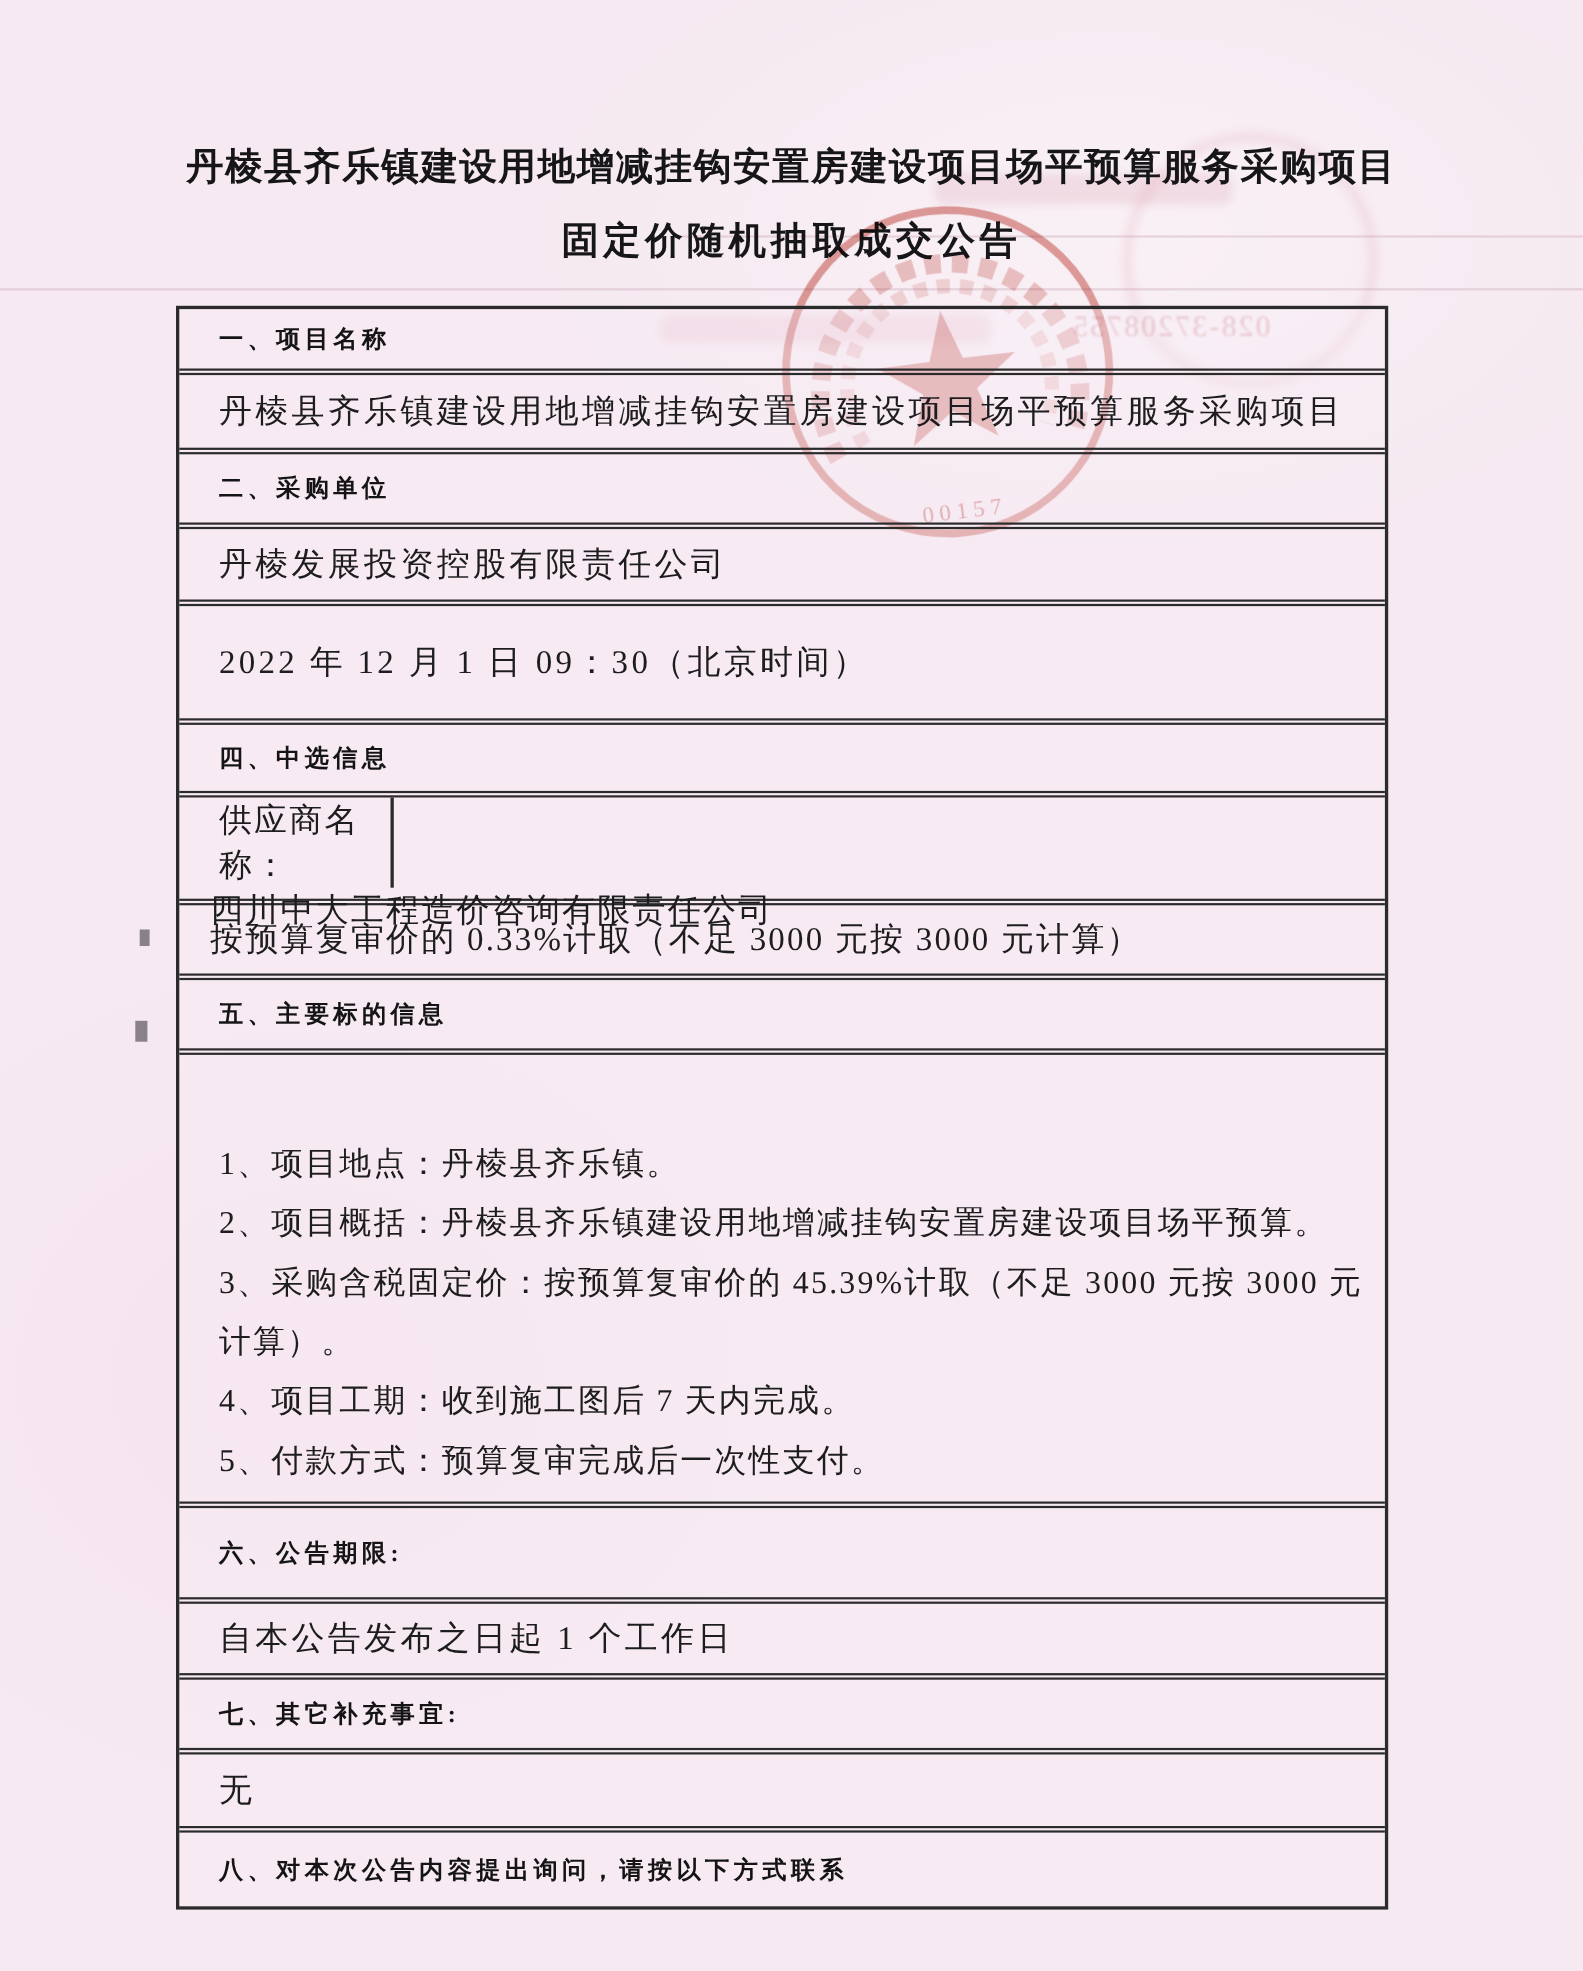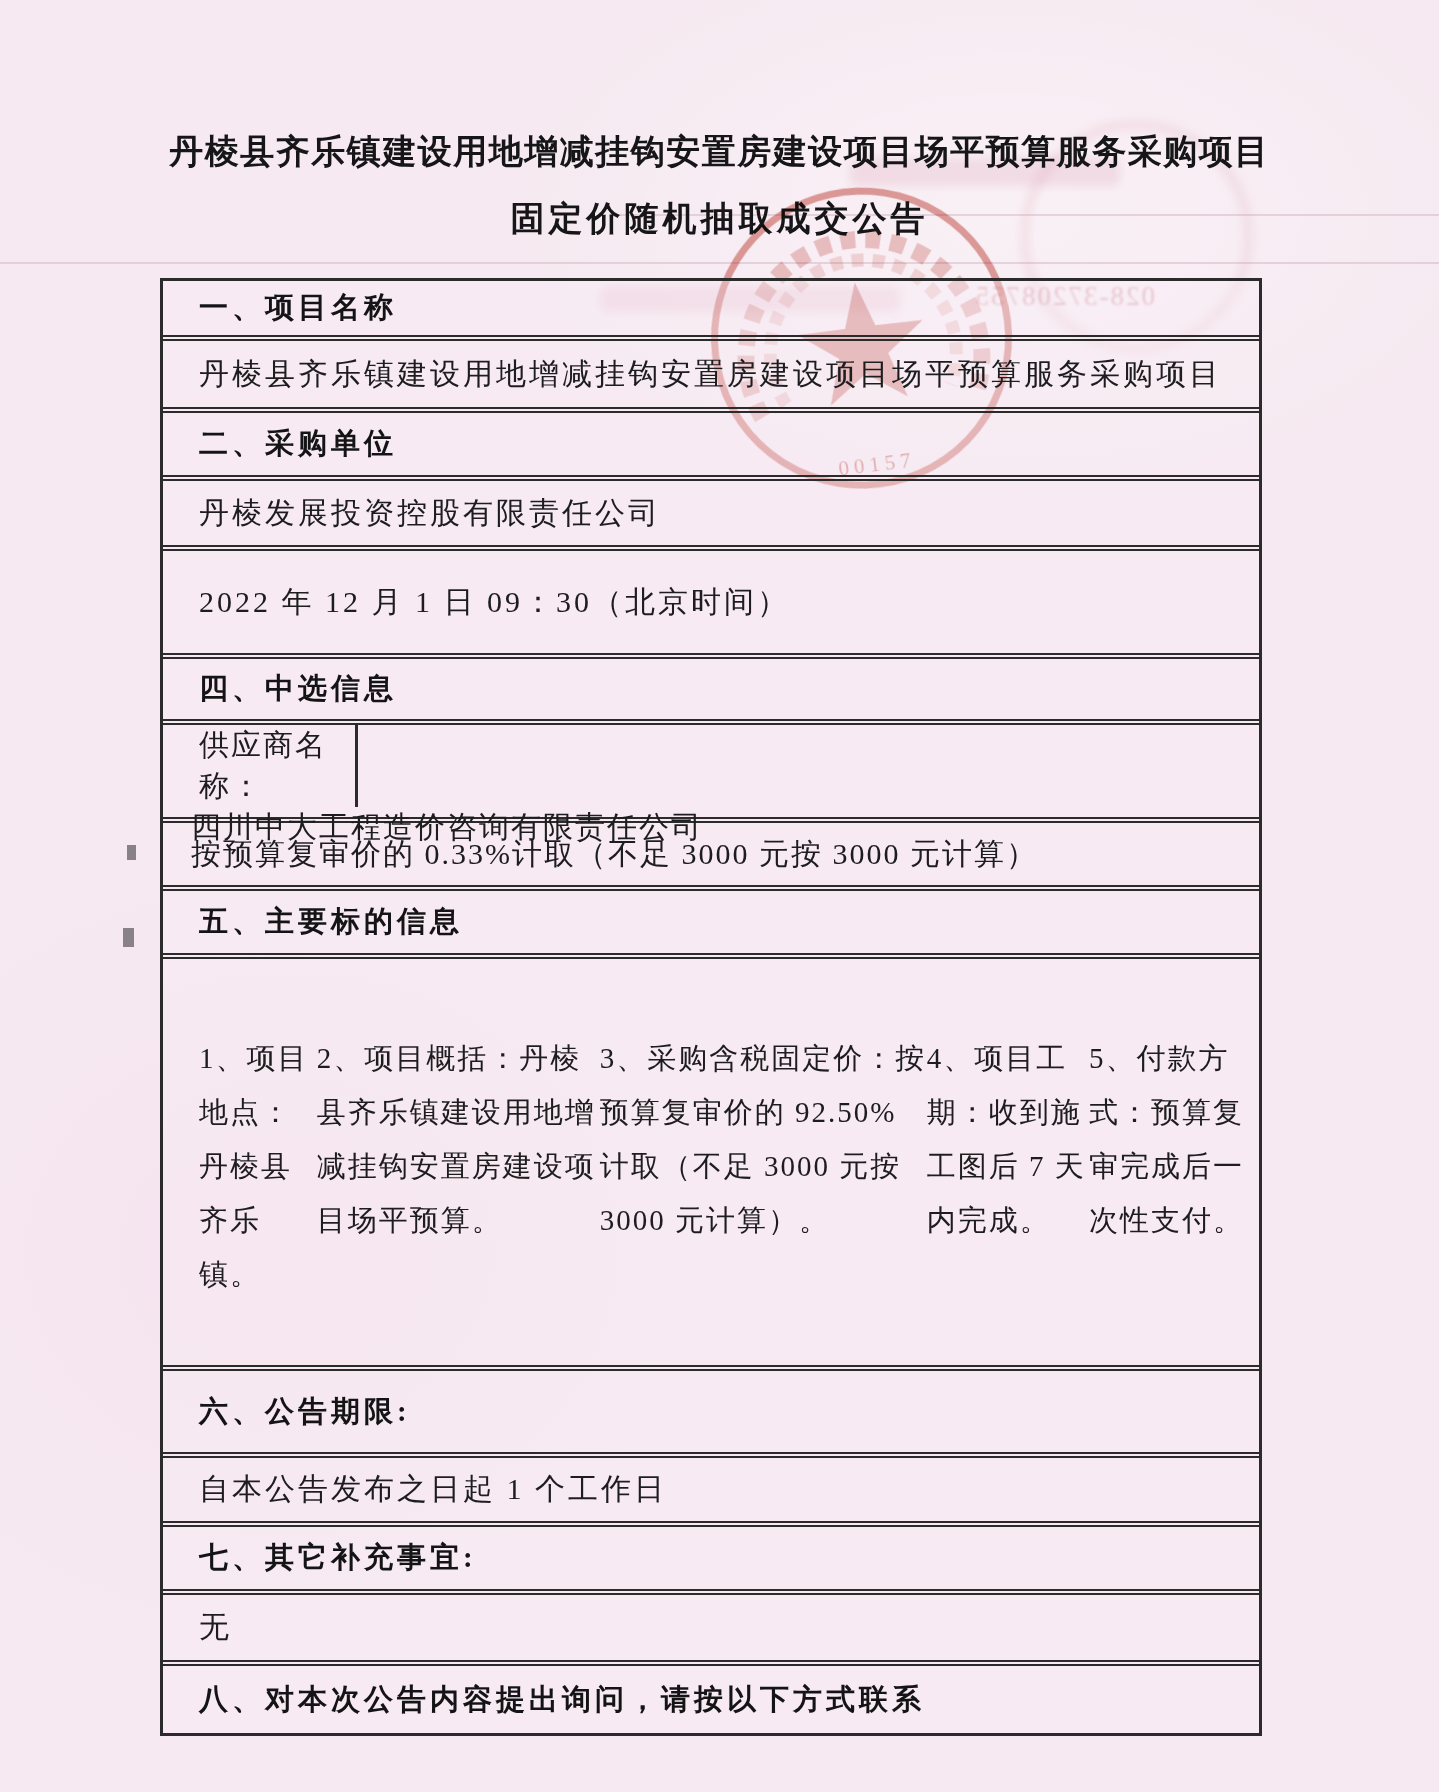--- a/index.html
+++ b/index.html
@@ -27,30 +27,30 @@
     position:absolute;left:160px;top:278px;width:1102px;
     box-sizing:border-box;border:3px solid #2b2b2c;
     background:rgba(250,238,246,.35);
   }
   .row{
     box-sizing:border-box;display:flex;align-items:center;
     border-bottom:6px double #2b2b2c;
     padding-left:36px;font-size:30px;letter-spacing:3px;
   }
   .row.last{border-bottom:none;}
-  .row.header{font-weight:bold;font-size:29px;letter-spacing:4px;color:#141416;}
+  .row.header{font-weight:bold;font-size:22px;letter-spacing:4px;color:#141416;}
   .row.split{padding-left:0;align-items:stretch;flex-direction:column;}
   .cell-label{
     box-sizing:border-box;width:195px;padding-left:36px;
     border-right:3px solid #2b2b2c;display:flex;align-items:center;
     letter-spacing:2px;
   }
   .cell-value{flex:1;display:flex;align-items:center;padding-left:28px;letter-spacing:2px;}
   .row.items-box{
-    flex-direction:row;align-items:flex-start;justify-content:flex-start;
+    flex-direction:column;align-items:flex-start;justify-content:flex-start;
     padding-top:72px;letter-spacing:2px;
   }
   .row.items-box p{margin:0;line-height:54px;font-size:29px;}
 
   
   .seal{position:absolute;left:680px;top:170px;width:365px;height:360px;
         pointer-events:none;mix-blend-mode:multiply;filter:blur(.6px);transform:rotate(-7deg);}
   .bleed-line{position:absolute;height:2px;background:rgba(170,110,130,.22);pointer-events:none;}
   .bleed-smudge{position:absolute;background:rgba(205,120,140,.16);filter:blur(4px);border-radius:8px;pointer-events:none;}
   .bleed-phone{
@@ -121,21 +121,21 @@
   <div class="row split" style="height:68px">
     <div class="cell-value">按预算复审价的 0.33%计取（不足 3000 元按 3000 元计算）</div>
   </div>
 
   <div class="row header" style="height:68px">
     <span>五、主要标的信息</span>
   </div>
   <div class="row items-box" style="height:412px">
     <p>1、项目地点：丹棱县齐乐镇。</p>
     <p>2、项目概括：丹棱县齐乐镇建设用地增减挂钩安置房建设项目场平预算。</p>
-    <p>3、采购含税固定价：按预算复审价的 92.50%计取（不足 3000 元按 3000 元计算）。</p>
+    <p>3、采购含税固定价：按预算复审价的 45.39%计取（不足 3000 元按 3000 元计算）。</p>
     <p>4、项目工期：收到施工图后 7 天内完成。</p>
     <p>5、付款方式：预算复审完成后一次性支付。</p>
   </div>
 
   <div class="row header" style="height:87px">
     <span>六、公告期限:</span>
   </div>
   <div class="row" style="height:69px">
     <span>自本公告发布之日起 1 个工作日</span>
   </div>

